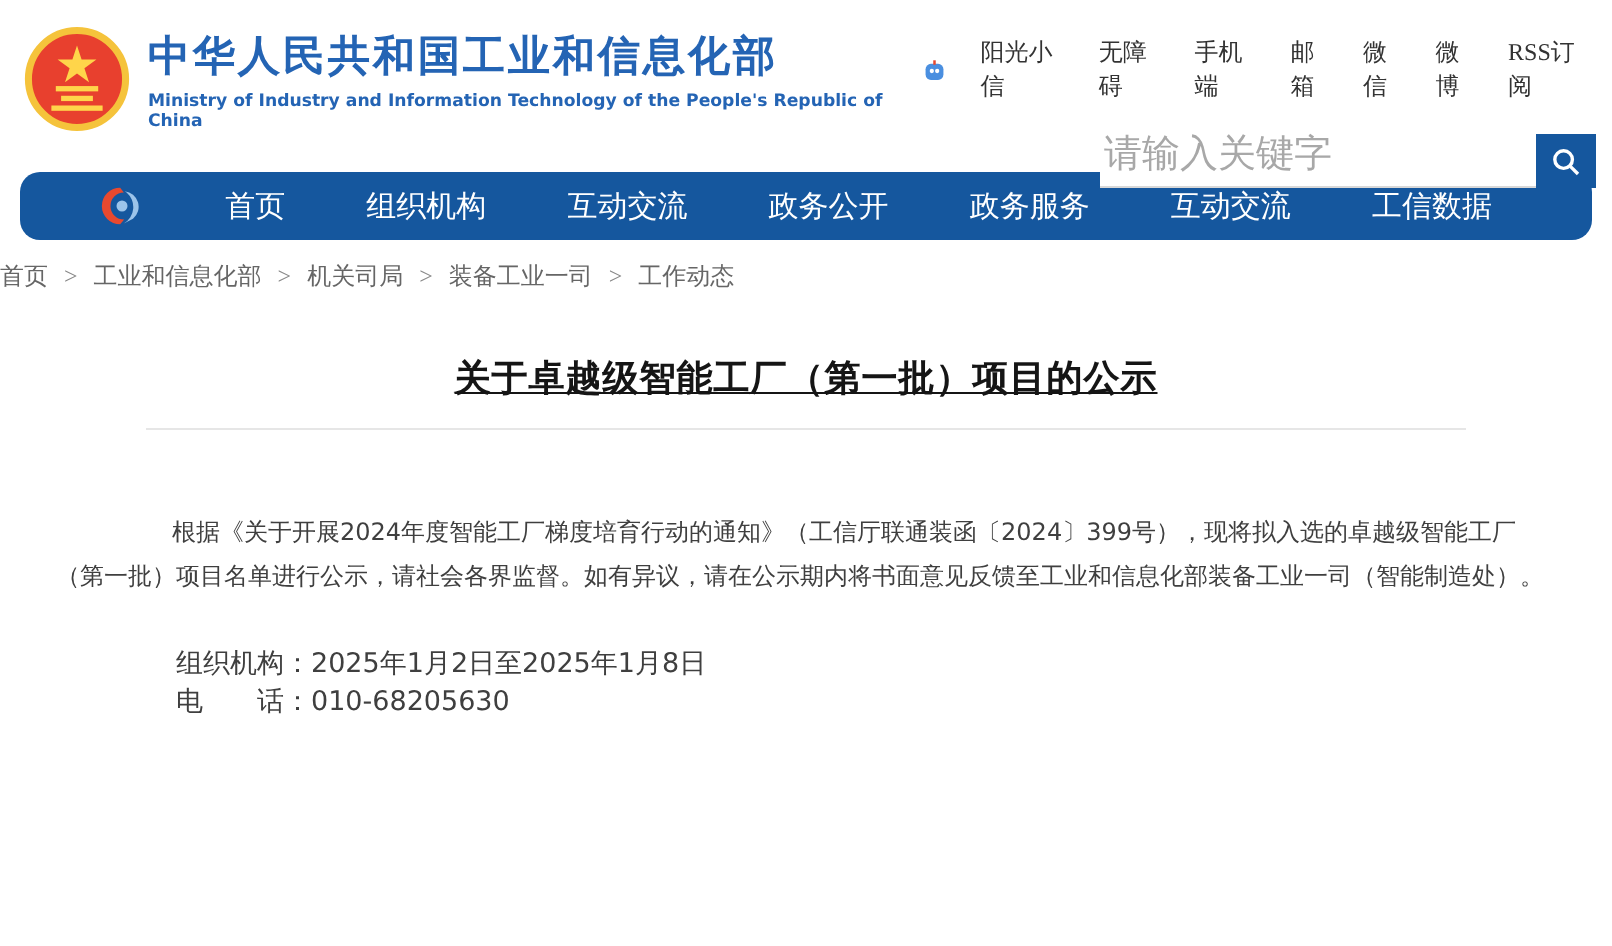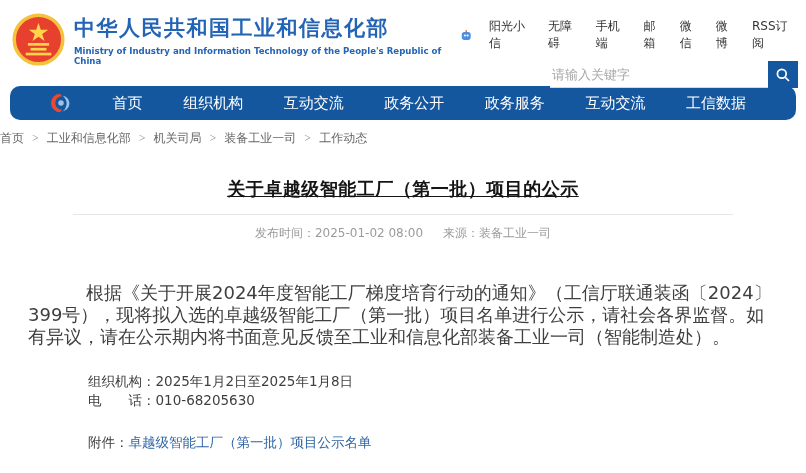--- a/index.html
+++ b/index.html
@@ -9,24 +9,24 @@
   
   .header { display:flex; justify-content:space-between; align-items:flex-start;
             padding:13px 8px 4px 12px; height:86px; }
   .brand { display:flex; align-items:center; gap:9px; }
   .emblem { width:53px; height:53px; flex:0 0 auto; }
   .brand-cn { font-size:21px; font-weight:bold; color:#2464b4; letter-spacing:1.5px; }
   .brand-en { font-size:8.6px; color:#2464b4; margin-top:4px; font-weight:bold; }
 
   .top-right { display:flex; flex-direction:column; align-items:flex-end; gap:9px; padding-top:5px; }
   .quick-links { display:flex; align-items:center; gap:13px; font-size:12px; }
-  .quick-links a { color:#333; text-decoration:none; display:flex; align-items:center; gap:17px; }
+  .quick-links a { color:#333; text-decoration:none; display:flex; align-items:center; gap:17px;font-family:Liberation Serif, serif; }
   .search-bar { display:flex; align-items:flex-end; }
   .search-input { width:218px; border:none; border-bottom:1px solid #d8d8d8;
-                  font-size:13px; padding:5px 2px; color:#333; outline:none;
+                  font-size:19px; padding:5px 2px; color:#333; outline:none;
                   font-family:inherit; }
   .search-input::placeholder { color:#a8a8a8; }
   .search-btn { width:30px; height:27px; background:#15579e; border:none; cursor:pointer;
                 display:flex; align-items:center; justify-content:center; }
 
   
   .nav { margin:0 10px; background:#15579e; border-radius:10px; height:34px;
          display:flex; align-items:center; justify-content:space-between;
          padding:0 50px 0 40px; }
   .nav a { color:#fff; font-size:15px; text-decoration:none; white-space:nowrap; }
@@ -37,21 +37,21 @@
   .breadcrumb a { color:#666; text-decoration:none; }
   .breadcrumb .sep { margin:0 5px; color:#888; }
 
   
   .article { margin:0 28px; }
   .article-title { text-align:center; font-size:18px; font-weight:bold; color:#151515;
                    margin-top:30px; letter-spacing:.5px;text-decoration:underline; }
   .article-hr { border:none; border-top:1px solid #e6e6e6; margin:13px 45px 0; }
   .article-meta { text-align:center; color:#9b9b9b; font-size:12px; margin-top:10px; }
   .article-meta .gap { display:inline-block; width:20px; }
-  .article-body { margin-top:40px; font-size:18px; color:#3f3f3f; line-height:22px; }
+  .article-body { margin-top:40px; font-size:12px; color:#3f3f3f; line-height:22px; }
   .article-body p { text-indent:58px; }
   .info-block { margin:24px 0 0 60px; font-size:13.5px; color:#3f3f3f; line-height:18.5px; }
   .attach-line { margin:25px 0 0 60px; font-size:13.5px; color:#3f3f3f; }
   .attach-line a { color:#2e64a5; text-decoration:none; }
 </style>
 </head>
 <body>
 
 <div class="header">
   <div class="brand">
@@ -121,30 +121,24 @@
   <a href="#">机关司局</a>
   <span class="sep">&gt;</span>
   <a href="#">装备工业一司</a>
   <span class="sep">&gt;</span>
   <a href="#">工作动态</a>
 </div>
 
 <div class="article">
   <div class="article-title">关于卓越级智能工厂（第一批）项目的公示</div>
   <hr class="article-hr">
-  <div class="article-meta">
-    <span>发布时间：</span><span>2025-01-02 08:00</span><span class="gap"></span><span>来源：</span><span>装备工业一司</span>
-  </div>
 
   <div class="article-body">
     <p>根据《关于开展2024年度智能工厂梯度培育行动的通知》（工信厅联通装函〔2024〕399号），现将拟入选的卓越级智能工厂（第一批）项目名单进行公示，请社会各界监督。如有异议，请在公示期内将书面意见反馈至工业和信息化部装备工业一司（智能制造处）。</p>
   </div>
 
   <div class="info-block">
     <div>组织机构：2025年1月2日至2025年1月8日</div>
     <div>电　　话：010-68205630</div>
   </div>
 
-  <div class="attach-line">
-    <span>附件：</span><a href="#">卓越级智能工厂（第一批）项目公示名单</a>
-  </div>
 
 </div>
 
 </body></html>

